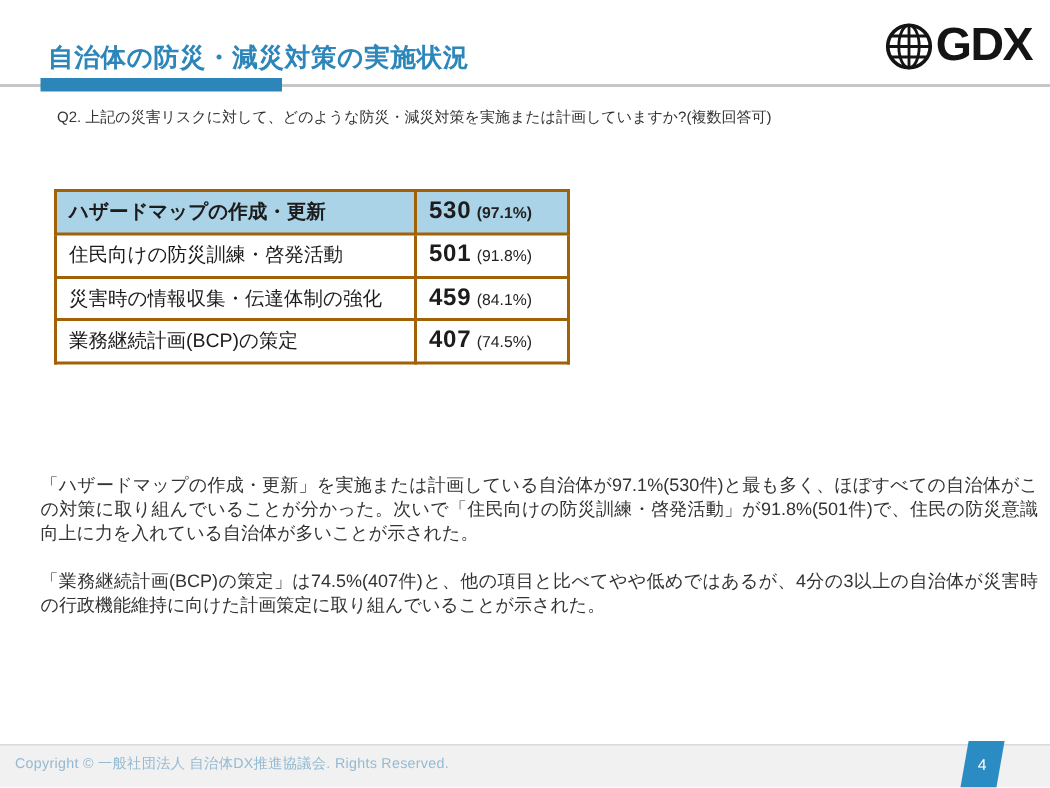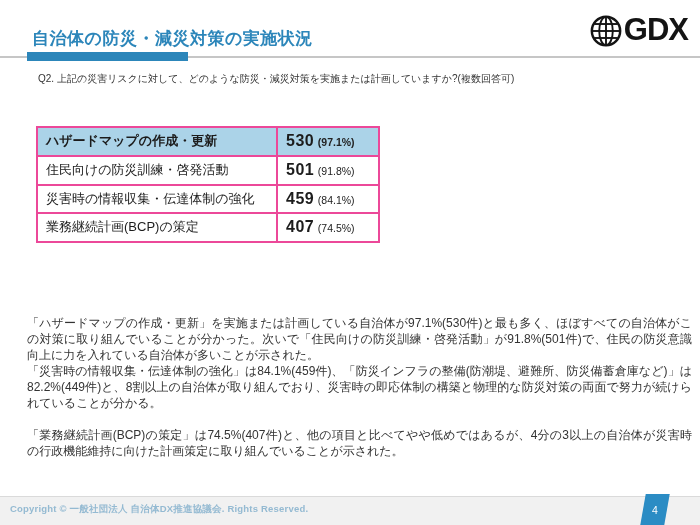--- a/index.html
+++ b/index.html
@@ -34,21 +34,21 @@
   .question{
     position:absolute;left:38px;top:72px;width:650px;
     font-size:10px;color:#333333;line-height:1.3;
   }
   
   table.survey{
     position:absolute;left:36px;top:126px;width:338px;
     border-collapse:collapse;table-layout:fixed;
   }
   table.survey td{
-    border:2px solid #ec4899;
+    border:2px solid #a16207;
     padding:3px 8px;
     font-size:13px;color:#1c1c1c;line-height:1.3;
     vertical-align:middle;
   }
   table.survey td.label-cell{width:222px;}
   table.survey td.value-cell{width:84px;white-space:nowrap;}
   table.survey tr.header-row td{
     background:#abd3e8;font-weight:bold;
   }
   .count{font-size:16px;font-weight:bold;letter-spacing:0.5px;}
@@ -62,21 +62,21 @@
   }
   .body-text p{margin:0;}
   .body-text p.spaced{margin-top:16px;}
   
   .footer{
     position:absolute;left:0;bottom:0;width:700px;height:29px;
     background:#f1f1f1;border-top:1px solid #dadada;box-sizing:border-box;
   }
   .copyright{
     position:absolute;left:10px;bottom:9px;
-    font-size:9.5px;color:#94bad2;letter-spacing:0.2px;font-weight:bold;
+    font-size:9.5px;color:#94bad2;letter-spacing:0.2px;
   }
   .page-badge{
     position:absolute;right:33px;bottom:0;width:24px;height:31px;
     background:#2b8cc4;transform:skewX(-10deg);
     display:flex;align-items:center;justify-content:center;
   }
   .page-badge span{
     transform:skewX(10deg);
     color:#ffffff;font-size:10.5px;
   }
@@ -132,21 +132,20 @@
       <td class="value-cell">
         <span class="count">407</span>
         <span class="pct">(74.5%)</span>
       </td>
     </tr>
   </tbody>
 </table>
 
 <div class="body-text">
   <p>「ハザードマップの作成・更新」を実施または計画している自治体が97.1%(530件)と最も多く、ほぼすべての自治体がこの対策に取り組んでいることが分かった。次いで「住民向けの防災訓練・啓発活動」が91.8%(501件)で、住民の防災意識向上に力を入れている自治体が多いことが示された。</p>
-  <p>「災害時の情報収集・伝達体制の強化」は84.1%(459件)、「防災インフラの整備(防潮堤、避難所、防災備蓄倉庫など)」は82.2%(449件)と、8割以上の自治体が取り組んでおり、災害時の即応体制の構築と物理的な防災対策の両面で努力が続けられていることが分かる。</p>
   <p class="spaced">「業務継続計画(BCP)の策定」は74.5%(407件)と、他の項目と比べてやや低めではあるが、4分の3以上の自治体が災害時の行政機能維持に向けた計画策定に取り組んでいることが示された。</p>
 </div>
 
 <div class="footer"></div>
 <div class="copyright">Copyright © 一般社団法人 自治体DX推進協議会. Rights Reserved.</div>
 <div class="page-badge">
   <span>4</span>
 </div>
 
 </body></html>

